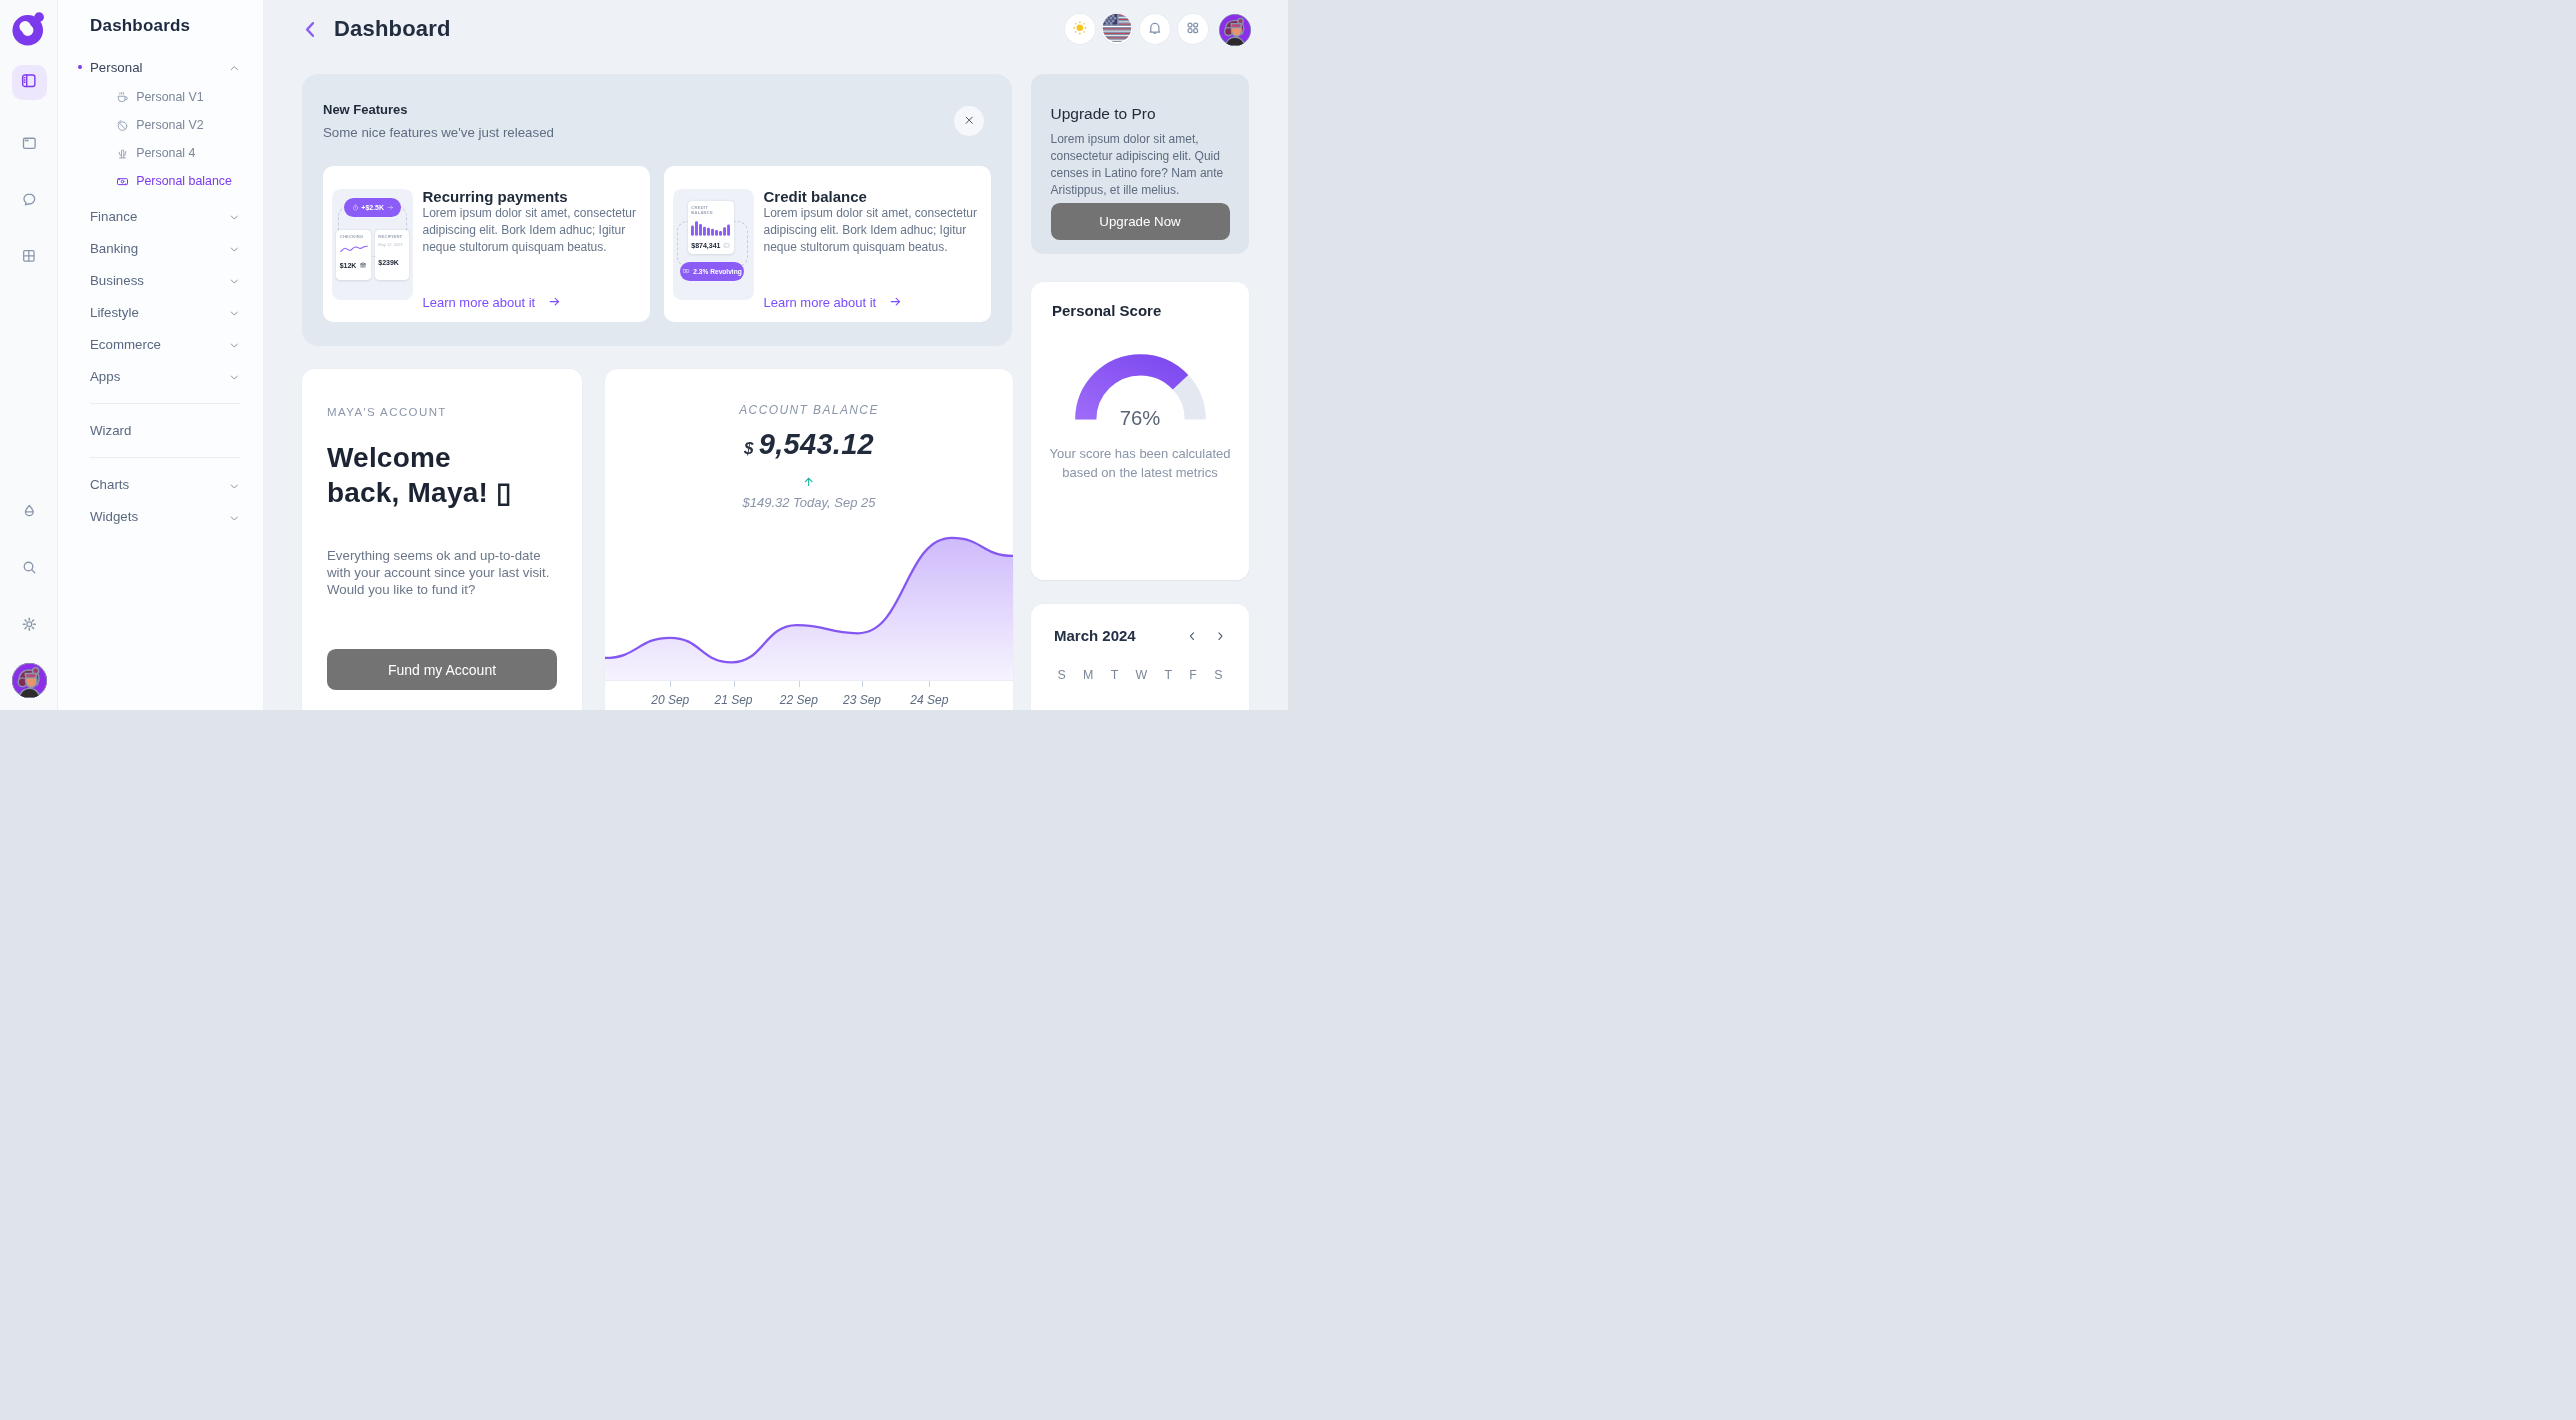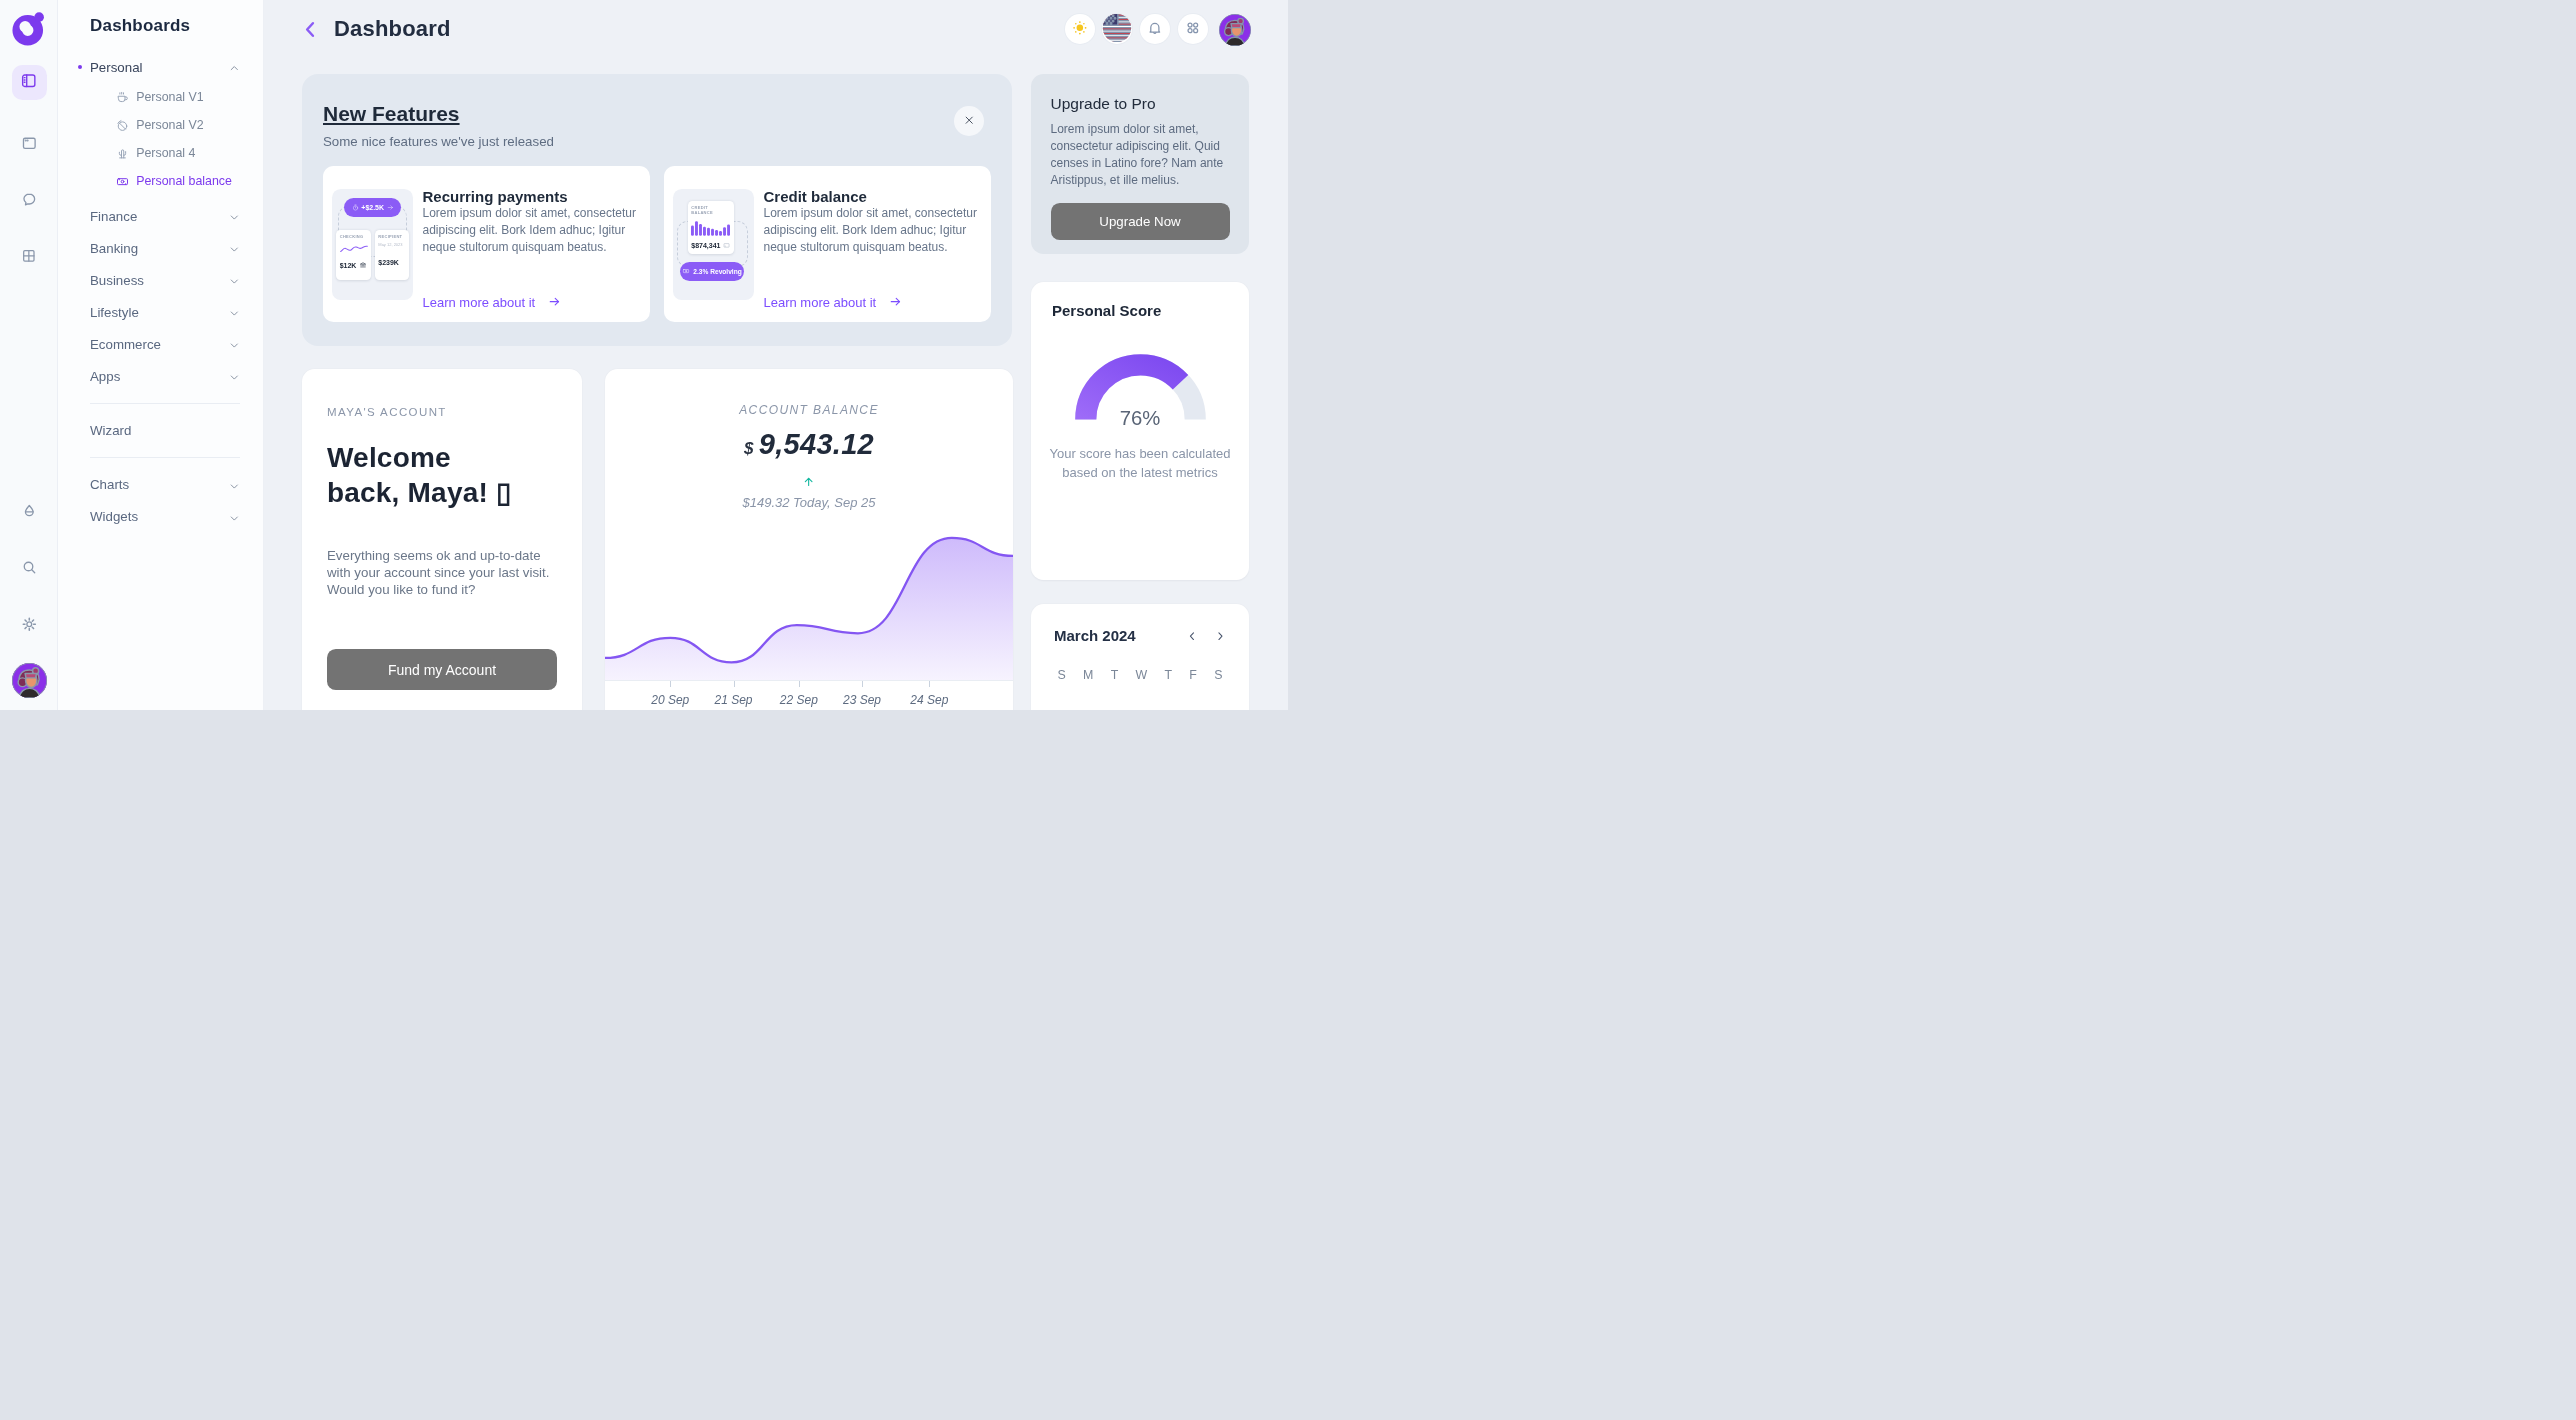--- a/index.html
+++ b/index.html
@@ -35,21 +35,21 @@
   .hdr-back svg { stroke:#8b5cf6; fill:none; stroke-width:2.6; stroke-linecap:round; stroke-linejoin:round; }
   .hdr-title { position:absolute; left:334px; top:16px; font-size:22px; font-weight:600; color:#222d40; letter-spacing:0.2px; }
   .hdr-ic { position:absolute; top:14px; width:30px; height:30px; border-radius:50%; background:#ffffff; box-shadow:0 0 0 0.9px #e8ecf2; display:flex; align-items:center; justify-content:center; cursor:pointer; }
   .hdr-ic svg { stroke:#8494ad; fill:none; stroke-width:1.7; stroke-linecap:round; stroke-linejoin:round; }
   
   .card { position:absolute; background:#fff; border-radius:12.4px; box-shadow:0 0.9px 1.8px rgba(15,23,42,.05); }
   .eyebrow { font-size:11.5px; letter-spacing:1.4px; color:#8b96a9; font-weight:500; }
   .btn { display:flex; align-items:center; justify-content:center; background:#737373; color:#fff; border:none; border-radius:8.8px; font-family:inherit; font-size:13.7px; cursor:pointer; }
   
   .banner { position:absolute; left:302px; top:74px; width:710px; height:272px; background:#e2e8f0; border-radius:16px; padding:21px; }
-  .banner-title { font-size:21px; font-weight:700; color:#1f2a3a; margin-top:7px;text-decoration:underline; }
+  .banner-title { font-size:13px; font-weight:700; color:#1f2a3a; margin-top:7px; }
   .banner-sub { font-size:13.3px; color:#5f6d82; margin-top:8px; }
   .banner-close { position:absolute; right:28px; top:32px; width:30px; height:30px; border-radius:50%; background:#f5f7fa; display:flex; align-items:center; justify-content:center; cursor:pointer; }
   .banner-close svg { stroke:#3a4454; stroke-width:1.8; stroke-linecap:round; }
   .feature-row { position:absolute; left:21px; right:21px; top:92px; bottom:24px; display:flex; gap:14px; }
   .feature-card { flex:1; background:#fff; border-radius:10.6px; padding:12.4px 14px 12.4px 8.8px; display:flex; gap:9.7px; }
   .illo { width:81px; min-width:81px; height:111px; background:#eef1f7; border-radius:8.8px; position:relative; align-self:center; overflow:hidden; }
   .ftext { display:flex; flex-direction:column; padding-top:9.7px; flex:1; }
   .ftitle { font-size:15px; font-weight:700; color:#1f2a3a; }
   .fbody { font-size:12px; line-height:17px; color:#67758a; }
   .flink { margin-top:auto; display:flex; align-items:center; gap:13px; color:#7c4dff; font-size:13px; font-weight:500; cursor:pointer; }
@@ -75,21 +75,21 @@
   .bal-num { font-size:29px; font-weight:700; color:#212b3b; letter-spacing:0.3px; }
   .bal-change { margin-top:14px; display:flex; align-items:center; justify-content:center; gap:7px; font-size:13px; color:#8a95a8;flex-direction:column; }
   .bal-change svg { stroke:#14b8a0; fill:none; stroke-width:2; stroke-linecap:round; stroke-linejoin:round; }
   .chart-wrap { position:absolute; left:0; right:0; top:163px; height:149px; }
   .chart-wrap svg { display:block; width:100%; height:100%; }
   .axis { position:absolute; left:0; right:0; top:311px; height:41px; border-top:0.9px solid #e9edf3; }
   .x-tick-mark { position:absolute; top:0; width:0.9px; height:6.2px; background:#c9d2de; }
   .x-tick-label { position:absolute; top:12.4px; transform:translateX(-50%); font-size:12px; color:#5d6b80; white-space:nowrap; }
   
   .upgrade { position:absolute; left:1031px; top:74px; width:218px; height:180px; background:#dfe5ec; border-radius:12.4px; padding:17.7px 19.5px; }
-  .upg-title { font-size:15.5px; font-weight:500; color:#222c3c; margin-top:3px; }
+  .upg-title { font-size:15.5px; font-weight:500; color:#222c3c; margin-top:13px; }
   .upg-body { font-size:12px; line-height:17px; color:#5d6b80; margin-top:8.8px; }
   .upg-btn { position:absolute; left:19.5px; right:19.5px; top:129px; height:37px; font-size:13.3px; }
   .score { left:1031px; top:282px; width:218px; height:298px; }
   .score-title { font-size:15px; font-weight:700; color:#1d2737; padding:20.3px 0 0 21px; }
   .gauge-box { position:relative; width:143px; height:76px; margin:29px auto 0; }
   .gauge-label { position:absolute; left:0; right:0; bottom:-5.3px; text-align:center; font-size:20.3px; color:#5a6577; }
   .score-desc { margin:19.5px auto 0; width:188px; text-align:center; font-size:13px; line-height:19px; color:#8a95a8; }
   .calendar { left:1031px; top:604px; width:218px; height:142px; padding:23px 23px 0; }
   .cal-head { display:flex; align-items:center; }
   .cal-title { font-size:15px; font-weight:600; color:#243045; flex:1; }

